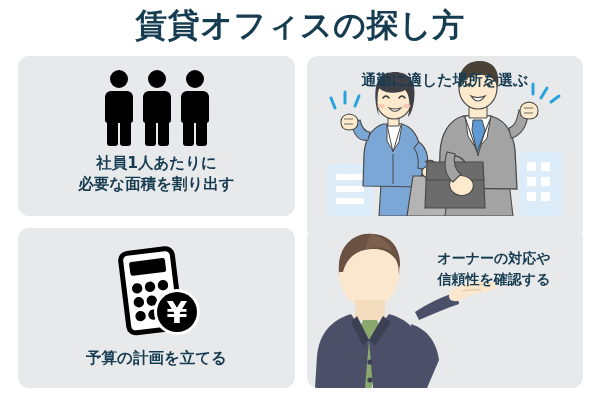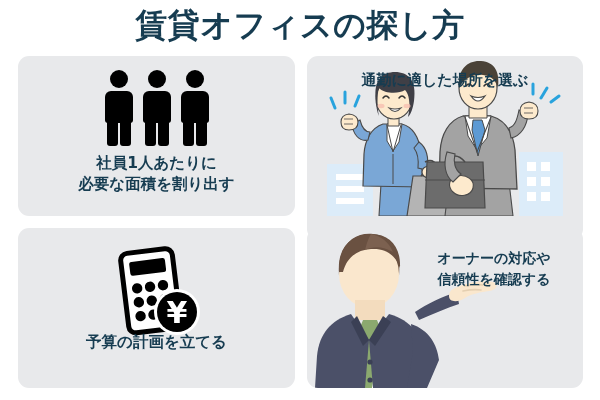--- a/index.html
+++ b/index.html
@@ -75,21 +75,21 @@
 
   
   .cap-tr{left:0;top:14px;width:276px;font-size:15px;}
   .illus-tr{position:absolute;left:0;top:0;width:276px;height:160px;}
 
   
   .calcwrap{
     position:absolute;left:50%;top:18px;transform:translateX(-50%);
     width:96px;height:96px;
   }
-  .cap-bl{left:0;top:104px;width:277px;}
+  .cap-bl{left:0;top:120px;width:277px;}
 
   
   .cap-br{left:98px;top:20px;width:178px;font-size:14px;text-align:center;}
   .illus-br{position:absolute;left:0;top:0;width:276px;height:160px;}
 </style>
 </head>
 <body>
 
 <div class="page">
 

